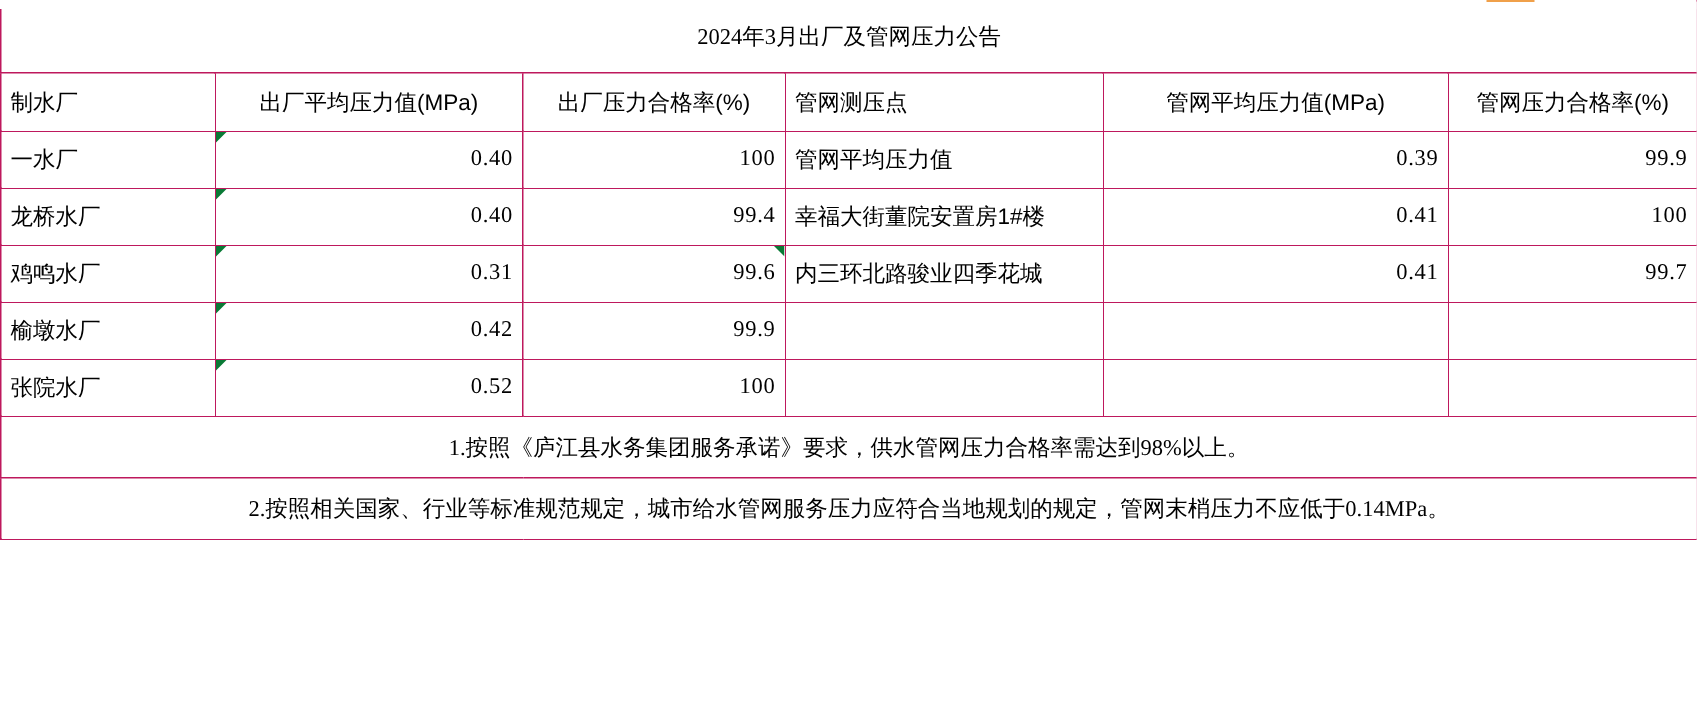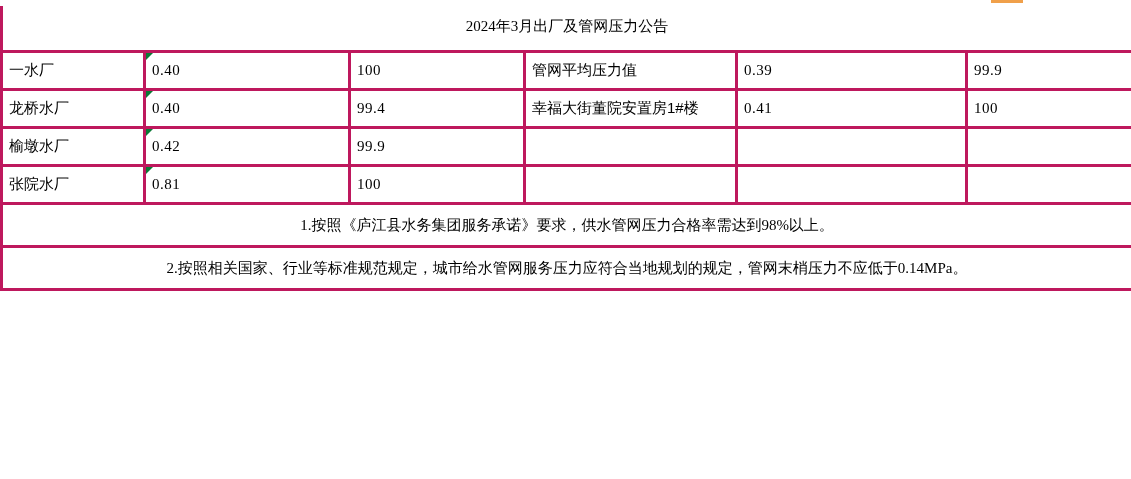--- a/index.html
+++ b/index.html
@@ -20,21 +20,21 @@
     height: 479px;
     box-sizing: border-box;
   }
   table.grid {
     border-collapse: collapse;
     table-layout: fixed;
     width: 1131px;
     margin: 0;
   }
   table.grid td {
-    border: 3px solid #be185d;
+    border: 1px solid #be185d;
     padding: 0 6px;
     font-size: 15px;
     color: #000;
     vertical-align: middle;
     background: #ffffff;
     position: relative;
     overflow: hidden;
     white-space: nowrap;
   }
   .title-cell {
@@ -48,21 +48,21 @@
     height: 38px;
     font-size: 14.5px;
     text-align: left;
   }
   .row {
     height: 38px;
   }
   .c-left { text-align: left; }
   .c-center { text-align: center; }
   .num {
-    text-align: left;
+    text-align: right;
     font-family: "Liberation Serif", serif;
     font-size: 16px;
     letter-spacing: 0.5px;
   }
   .note {
     height: 40px;
     text-align: center;
     font-size: 15px;
     font-family: "Liberation Serif", serif;
   }
@@ -116,20 +116,28 @@
       <col style="width:175px">
       <col style="width:212px">
       <col style="width:230px">
       <col style="width:166px">
     </colgroup>
     <tbody>
       <tr>
         <td class="title-cell" colspan="6">2024年3月出厂及管网压力公告</td>
       </tr>
 
+      <tr>
+        <td class="hdr c-left">制水厂</td>
+        <td class="hdr c-center">出厂平均压力值(MPa)</td>
+        <td class="hdr c-center">出厂压力合格率(%)</td>
+        <td class="hdr c-left">管网测压点</td>
+        <td class="hdr c-center">管网平均压力值(MPa)</td>
+        <td class="hdr c-center">管网压力合格率(%)</td>
+      </tr>
 
       <tr class="row">
         <td class="c-left">一水厂</td>
         <td class="num mark">0.40</td>
         <td class="num">100</td>
         <td class="c-left">管网平均压力值</td>
         <td class="num">0.39</td>
         <td class="num">99.9</td>
       </tr>
 
@@ -137,33 +145,41 @@
       <tr class="row">
         <td class="c-left">龙桥水厂</td>
         <td class="num mark">0.40</td>
         <td class="num">99.4</td>
         <td class="c-left">幸福大街董院安置房1#楼</td>
         <td class="num">0.41</td>
         <td class="num">100</td>
       </tr>
 
 
+      <tr class="row">
+        <td class="c-left">鸡鸣水厂</td>
+        <td class="num mark">0.31</td>
+        <td class="num mark-r">99.6</td>
+        <td class="c-left">内三环北路骏业四季花城</td>
+        <td class="num">0.41</td>
+        <td class="num">99.7</td>
+      </tr>
 
       <tr class="row">
         <td class="c-left">榆墩水厂</td>
         <td class="num mark">0.42</td>
         <td class="num">99.9</td>
         <td class="c-left"></td>
         <td class="num"></td>
         <td class="num"></td>
       </tr>
 
       <tr class="row">
         <td class="c-left">张院水厂</td>
-        <td class="num mark">0.81</td>
+        <td class="num mark">0.52</td>
         <td class="num">100</td>
         <td class="c-left"></td>
         <td class="num"></td>
         <td class="num"></td>
       </tr>
 
       <tr>
         <td class="note" colspan="6">1.按照《庐江县水务集团服务承诺》要求，供水管网压力合格率需达到98%以上。</td>
       </tr>
       <tr>

